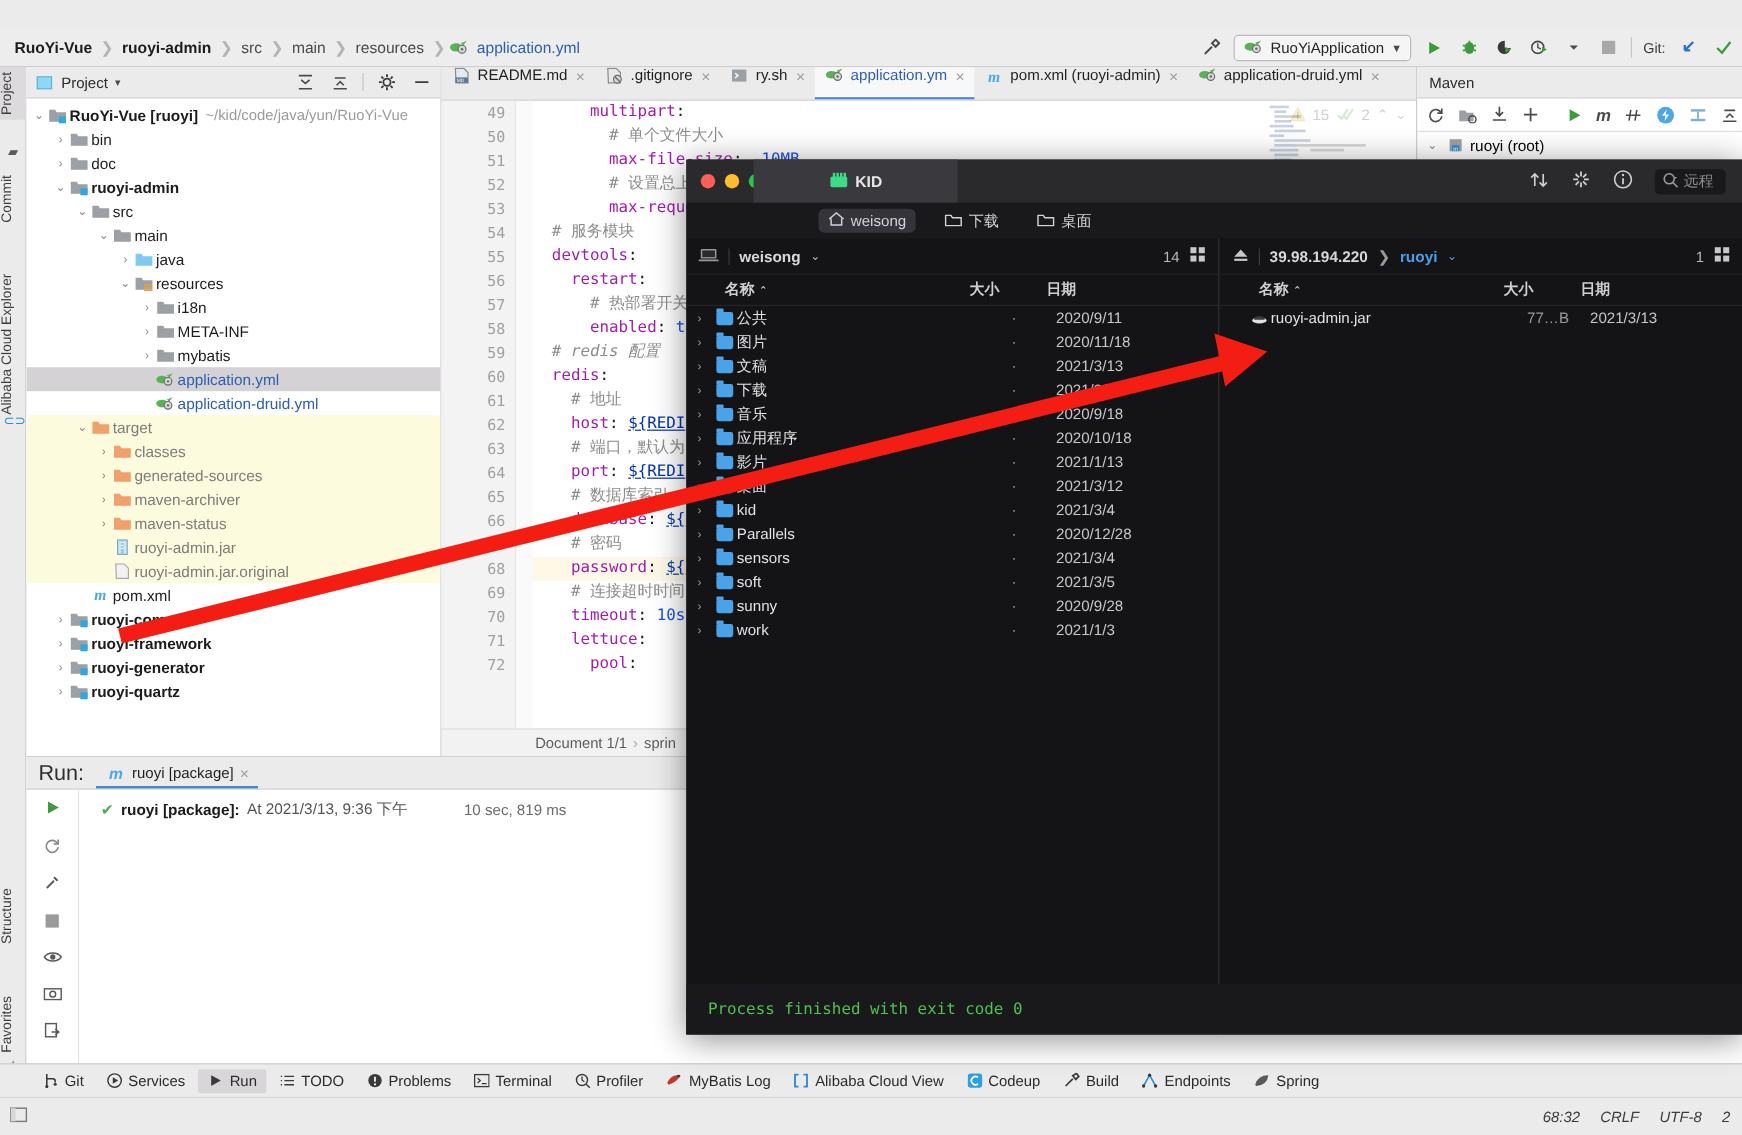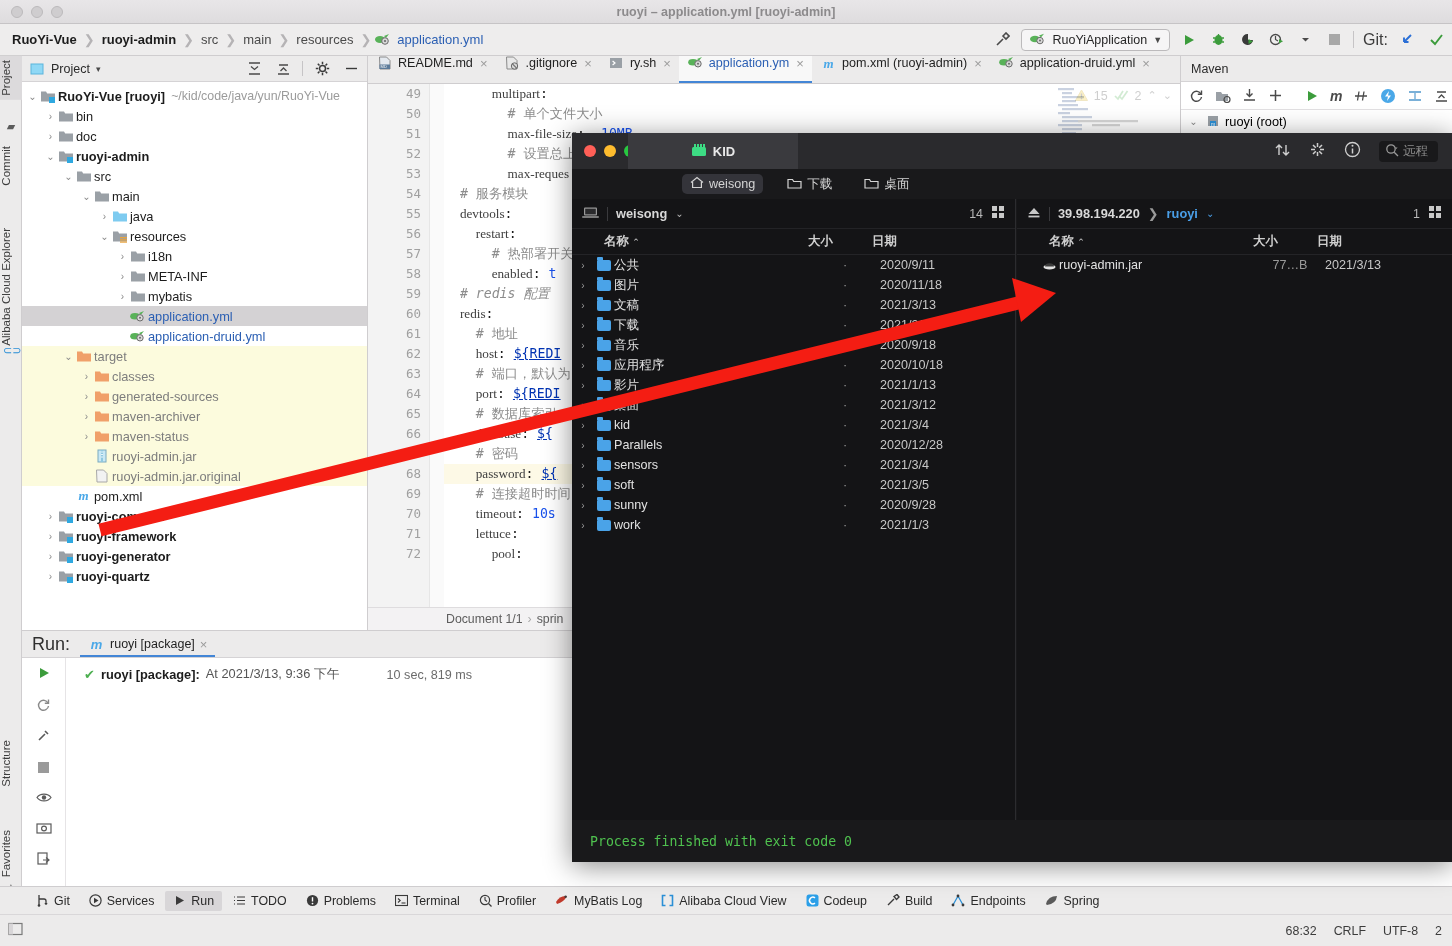--- a/index.html
+++ b/index.html
@@ -39,21 +39,21 @@
   .crumb.b { font-weight: bold; color: #1c1c1c; }
   .crumb.link { color: #2b5fb3; }
   .sep { color: #b5b3b5; font-size: 13px; padding: 0 1px; }
   .navbar .right { margin-left: auto; display: flex; align-items: center; gap: 9px; padding-right: 6px; }
   .runcfg {
     display: flex; align-items: center; gap: 6px;
     border: 1px solid #bcbabc; border-radius: 4px; background: #f6f5f6;
     height: 22px; padding: 0 7px; font-size: 12.5px; color: #262626;
   }
   .ibtn { width: 20px; height: 20px; display: flex; align-items: center; justify-content: center; }
-  .git-lbl { font-size: 16px; color: #3c3c3c; }
+  .git-lbl { font-size: 12px; color: #3c3c3c; }
 
   
   .leftstrip {
     position: absolute; left: 0; top: 56px; width: 22px; height: 842px;
     background: #ecebeb; border-right: 1px solid #cfcdcf;
   }
   .vtab {
     position: absolute; left: 0; width: 22px;
     writing-mode: vertical-rl; transform: rotate(180deg);
     font-size: 11.5px; color: #3c3c3c; text-align: center;
@@ -104,21 +104,21 @@
   }
   .gutter {
     position: absolute; left: 0; top: 0; width: 62px; height: 100%;
     background: #f3f3f3; border-right: 1px solid #e6e6e6;
   }
   .lnrow { height: 20px; line-height: 20px; font-family: "DejaVu Sans Mono", monospace; font-size: 12.5px; color: #a0a0a0; text-align: right; padding-right: 8px; }
   .foldcol { position:absolute; left: 62px; top:0; width: 14px; height:100%; background:#fafafa; }
   .code { position: absolute; left: 76px; top: 0; right: 0; height: 100%; font-family: "DejaVu Sans Mono", monospace; font-size: 13.2px; }
   .cl { height: 20px; line-height: 20px; white-space: pre; }
   .cl.hl { background: #fdf9e6; }
-  .kw { color: #404040; font-family: Liberation Serif, serif; } .cm { color: #8c8c8c; font-style: italic; }
+  .kw { color: #a21caf; } .cm { color: #8c8c8c; font-style: italic; }
   .cmz { color: #8c8c8c; } .pl { color: #1c1c1c; } .num { color: #1750eb; }
   .ul { color: #0033b3; text-decoration: underline; }
   .insp {
     position: absolute; right: 0; top: 0; width: 240px; height: 44px;
     display: flex; align-items: flex-start; gap: 6px; padding: 5px 8px 0 0; justify-content: flex-end;
     font-size: 12.5px; color: #3c3c3c;
   }
   .minimap { position:absolute; right: 6px; top: 2px; width: 118px; height: 60px; opacity:.75; }
   .breadfoot {
     position: absolute; left: 368px; top: 607px; width: 812px; height: 23px;
@@ -142,21 +142,21 @@
   .runside { position:absolute; left:0; top:27px; width:44px; bottom:0; border-right:1px solid #e6e4e6; padding-top:8px; display:flex; flex-direction:column; align-items:center; gap:14px; }
   .runbody { position:absolute; left:44px; top:27px; right:0; bottom:0; padding: 8px 0 0 18px; }
   .runline { display:flex; align-items:center; font-size:12.8px; color:#1c1c1c; gap:6px; }
   .rt { margin-left:auto; color:#6b6b6b; padding-right:980px; font-size:12.6px; }
 
   
   .botbar { position:absolute; left:0; bottom:32px; width:1452px; height:28px; background:#ecebeb; border-top:1px solid #cfcdcf; display:flex; align-items:center; padding-left:28px; gap:3px; }
   .btab { display:flex; align-items:center; gap:5px; font-size:12.4px; color:#2b2b2b; padding: 3px 8px; border-radius:2px; }
   .btab.sel { background:#d8d6d8; }
   .statusbar { position:absolute; left:0; bottom:0; width:1452px; height:32px; background:#ecebeb; border-top:1px solid #d9d7d9; display:flex; align-items:center; }
-  .statusbar .right { margin-left:auto; display:flex; align-items:center; gap:17px; padding-right:10px; font-size:12.4px; color:#3c3c3c; }
+  .statusbar .right { margin-left:auto; display:flex; align-items:center; gap:17px; padding-right:10px; font-size:12.4px; color:#3c3c3c;font-style:italic; }
 
   
   .kid {
     position: absolute; left: 572px; top: 133px; width: 880px; height: 729px;
     background: #19191b; box-shadow: 0 4px 26px rgba(0,0,0,.45);
   }
   .kidtop { height: 36px; background:#2a2a2d; display:flex; align-items:center; position:relative; }
   .kidtraffic { display:flex; gap:8px; padding-left:12px; }
   .kidtraffic i { width:12px; height:12px; border-radius:50%; display:block; }
   .kidtab { position:absolute; left:56px; top:0; width:170px; height:36px; background:#3a3a3e;
@@ -193,28 +193,20 @@
     font-family:"DejaVu Sans Mono", monospace; font-size:13.2px; }
 
   
   .arrowlayer { position:absolute; left:0; top:0; width:1452px; height:946px; pointer-events:none; }
 </style>
 </head>
 <body>
 
 <div id="app">
 
-  <div class="titlebar">
-    <div class="traffic">
-      <i></i>
-      <i></i>
-      <i></i>
-    </div>
-    <div class="ttl">ruoyi – application.yml [ruoyi-admin]</div>
-  </div>
 
   <div class="navbar">
     <div class="crumbs">
       <span class="crumb b">RuoYi-Vue</span>
       <span class="sep">❯</span>
       <span class="crumb b">ruoyi-admin</span>
       <span class="sep">❯</span>
       <span class="crumb">src</span>
       <span class="sep">❯</span>
       <span class="crumb">main</span>

